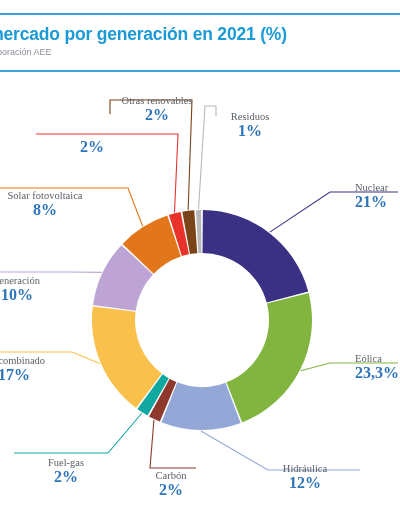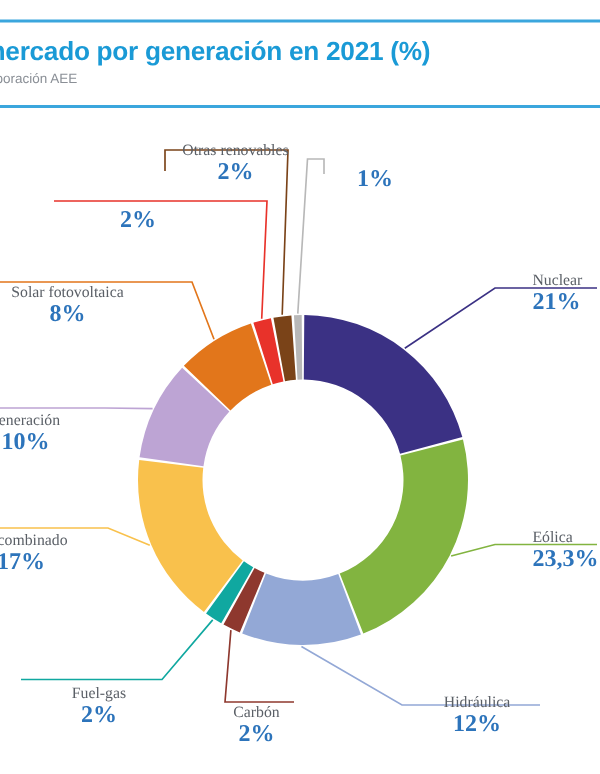--- a/index.html
+++ b/index.html
@@ -130,20 +130,21 @@
         <path d="M 182.2983291650824 141.7787259069985 A 110 110 0 0 1 194.2516525552493 140.273234295932 L 197.28055201092457 183.16642452570406 A 67 67 0 0 0 189.9998914005502 184.08340577971728 Z" fill="#7a4318"></path>
         <path d="M 195.97612157615828 140.16506526275543 A 110 110 0 0 1 201.13607090224178 140.00339265907314 L 201.47378864045635 183.0020664377991 A 67 67 0 0 0 198.33091041456913 183.10053975095104 Z" fill="#b8b8b8"></path>
       </svg>
 
     <div class="label" id="lab-otras" style="left:105px; top:25px; width:104px;">
       <span class="name">Otras renovables</span>
       <span class="value">2%</span>
     </div>
 
     <div class="label" id="lab-residuos" style="left:210px; top:41px; width:80px;">
+      <span class="name">Residuos</span>
       <span class="value">1%</span>
     </div>
 
     <div class="label" id="lab-nuclear" style="left:355px; top:112px; width:80px; text-align:left;">
       <span class="name">Nuclear</span>
       <span class="value">21%</span>
     </div>
 
     <div class="label" id="lab-solart" style="left:42px; top:68px; width:100px;">
       <span class="value">2%</span>
@@ -167,21 +168,21 @@
     <div class="label" id="lab-fuel" style="left:31px; top:387px; width:70px;">
       <span class="name">Fuel-gas</span>
       <span class="value">2%</span>
     </div>
 
     <div class="label" id="lab-carbon" style="left:140px; top:400px; width:62px;">
       <span class="name">Carbón</span>
       <span class="value">2%</span>
     </div>
 
-    <div class="label" id="lab-hidro" style="left:278px; top:393px; width:80px;">
+    <div class="label" id="lab-hidro" style="left:265px; top:393px; width:80px;">
       <span class="name">Hidráulica</span>
       <span class="value">12%</span>
     </div>
 
     <div class="label" id="lab-eolica" style="left:355px; top:283px; width:80px; text-align:left;">
       <span class="name">Eólica</span>
       <span class="value">23,3%</span>
     </div>
   </div>
 

